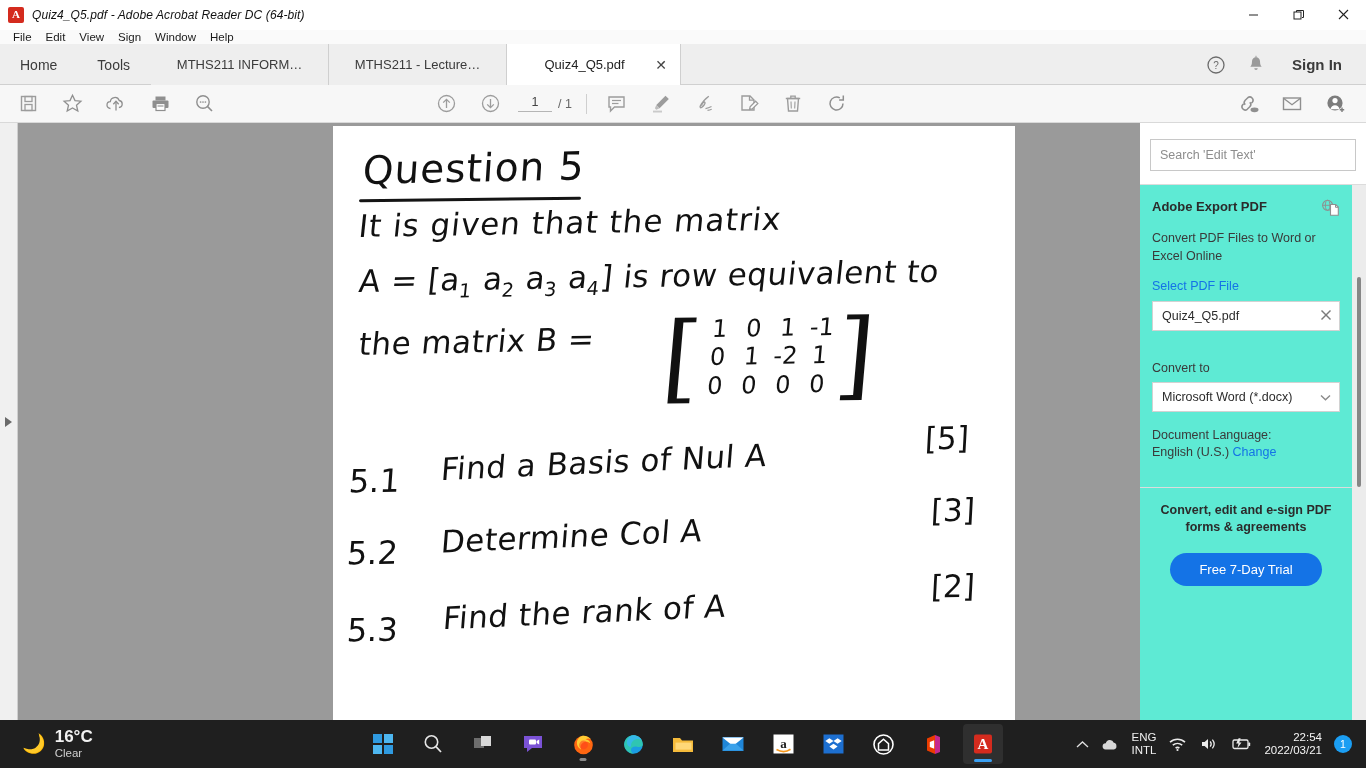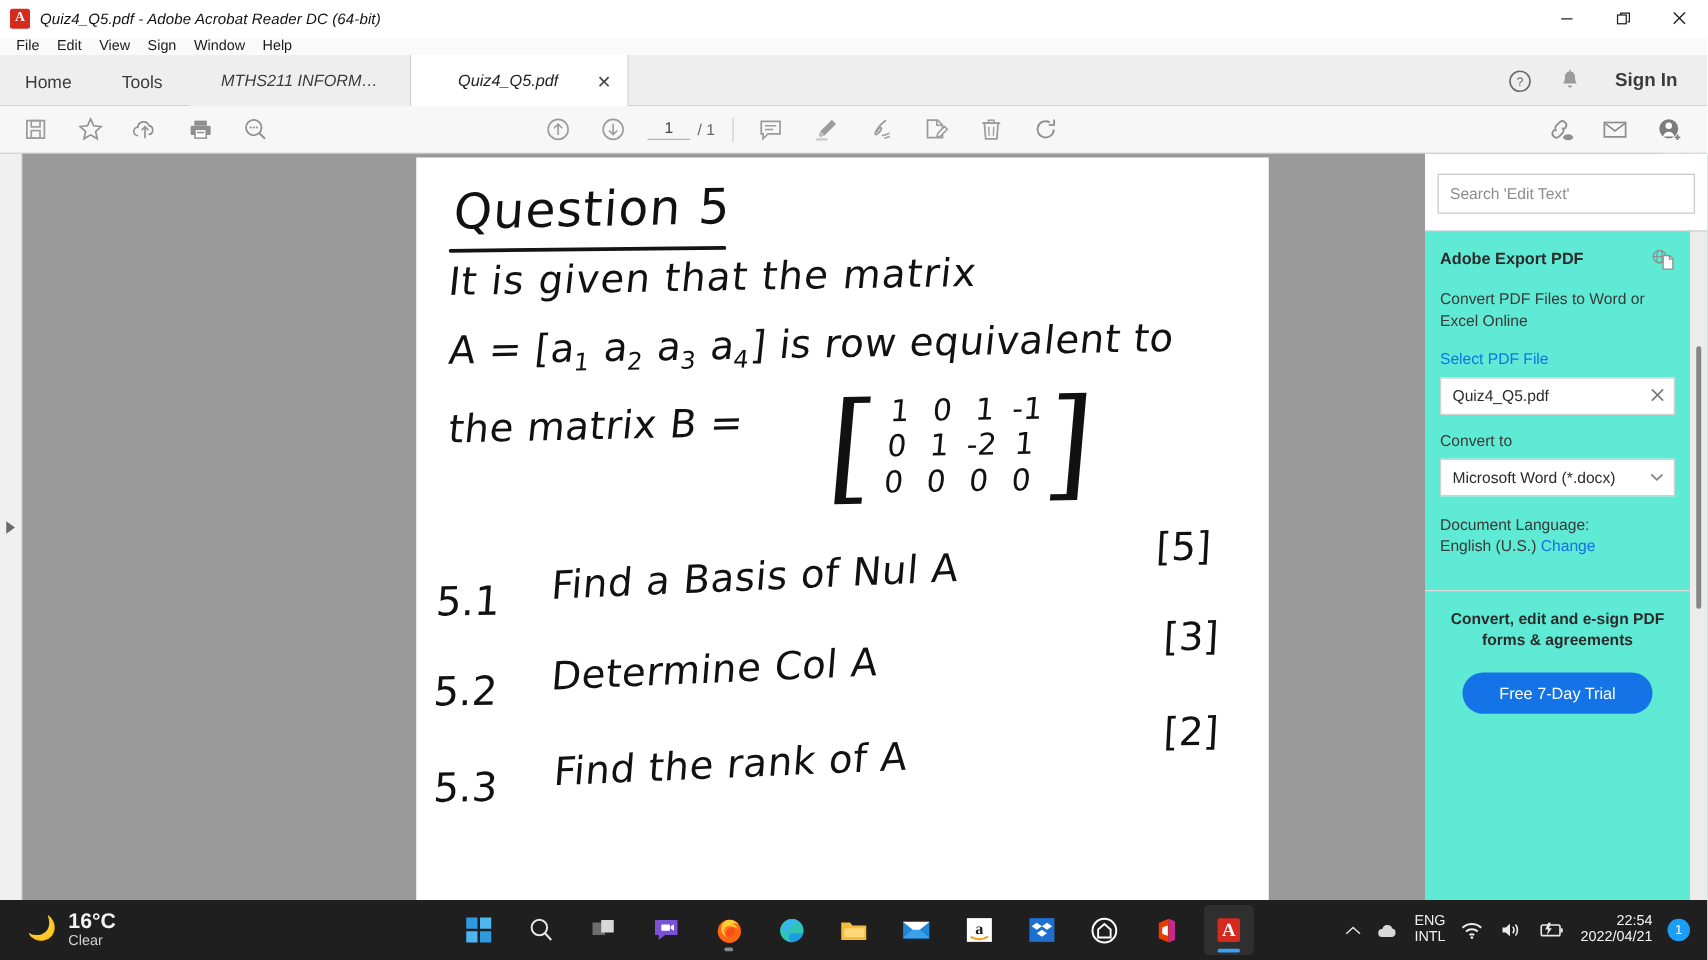--- a/index.html
+++ b/index.html
@@ -58,21 +58,21 @@
   }
   .tab-sep { width: 1px; background: #cfcfcf; margin: 6px 0; }
   .doc-tab {
     position: relative; height: 41px; display: flex; align-items: center;
     justify-content: center; padding: 0 22px; font-size: 13px; color: #3b3b3b;
     background: #eeeeee; min-width: 178px; white-space: nowrap;
     border-right: 1px solid #cfcfcf;
   }
   .doc-tab .label {
     overflow: hidden; text-overflow: ellipsis; max-width: 150px;
-    white-space: nowrap; display: block; font-style: italic;
+    white-space: nowrap; display: block;
   }
   .doc-tab.active {
     background: #ffffff; color: #222;
     border-right: 1px solid #cfcfcf;
     padding-right: 40px; min-width: 174px;
   }
   .doc-tab .close-x {
     position: absolute; right: 13px; top: 50%; transform: translateY(-50%);
     font-size: 14px; color: #444; line-height: 1;
   }
@@ -219,21 +219,21 @@
   .link { font-size: 12.5px; color: #1473e6; margin-top: 13px; display: block; }
   .file-field {
     margin-top: 8px; height: 30px; border: 1px solid #d2d2d2; background: #fff;
     display: flex; align-items: center; padding: 0 7px 0 9px;
   }
   .file-field .fname {
     font-size: 12.5px; color: #2b2b2b; flex: 1; overflow: hidden;
     text-overflow: ellipsis; white-space: nowrap;
   }
   .file-field .fx { font-size: 14px; color: #777; padding-left: 6px; }
-  .field-label { font-size: 12.5px; color: #3a3a3a; margin-top: 14px; }
+  .field-label { font-size: 12.5px; color: #3a3a3a; margin-top: 30px; }
   .select {
     margin-top: 7px; height: 30px; border: 1px solid #d2d2d2; background: #fff;
     display: flex; align-items: center; padding: 0 8px 0 9px;
   }
   .select .sval { font-size: 12.5px; color: #2b2b2b; flex: 1; }
   .lang-label { font-size: 12.5px; color: #3a3a3a; margin-top: 16px; }
   .lang-line { font-size: 12.5px; color: #3a3a3a; margin-top: 3px; }
   .lang-line .link-inline { color: #1473e6; }
   .btn-primary {
     margin: 26px auto 0 auto; display: block; width: 183px; height: 36px;
@@ -347,20 +347,23 @@
   </div>
 
   <div class="tabbar">
     <div class="home-tools">
       <div class="ht-item">Home</div>
       <div class="ht-item">Tools</div>
     </div>
     <div class="tab-sep"></div>
     <div class="doc-tab">
       <span class="label">MTHS211 INFORM…</span>
+    </div>
+    <div class="doc-tab">
+      <span class="label">MTHS211 - Lecture…</span>
     </div>
     <div class="doc-tab active">
       <span class="label">Quiz4_Q5.pdf</span>
       <span class="close-x">✕</span>
     </div>
     <div class="tabbar-right">
       <div class="tb-icon-btn">
         <svg width="20" height="20" viewBox="0 0 20 20">
           <circle cx="10" cy="10" r="8" fill="none" stroke="#6b6b6b" stroke-width="1.3"></circle>
           <text x="10" y="14" font-size="10" fill="#6b6b6b" text-anchor="middle" font-family="Liberation Sans, sans-serif">?</text>
@@ -764,19 +767,19 @@
       </span>
       <span class="tray-ico">
         <svg width="22" height="14" viewBox="0 0 22 14">
           <rect x="3" y="3" width="15" height="8.5" rx="1.4" fill="none" stroke="#eaeaea" stroke-width="1.3"></rect>
           <rect x="18.4" y="5.6" width="1.8" height="3.4" rx="0.6" fill="#eaeaea"></rect>
           <path d="M8.6 1.2l-2.4 5.4h2.3l-1 4.5 4-5.6H9.3l1.3-4.3z" fill="#eaeaea"></path>
         </svg>
       </span>
       <span class="clock">
         <span>22:54</span>
-        <span>2022/04/21</span>
+        <span>2022/03/21</span>
       </span>
       <span class="notif-badge">1</span>
     </div>
   </div>
 
 </div>
 
 </body></html>

